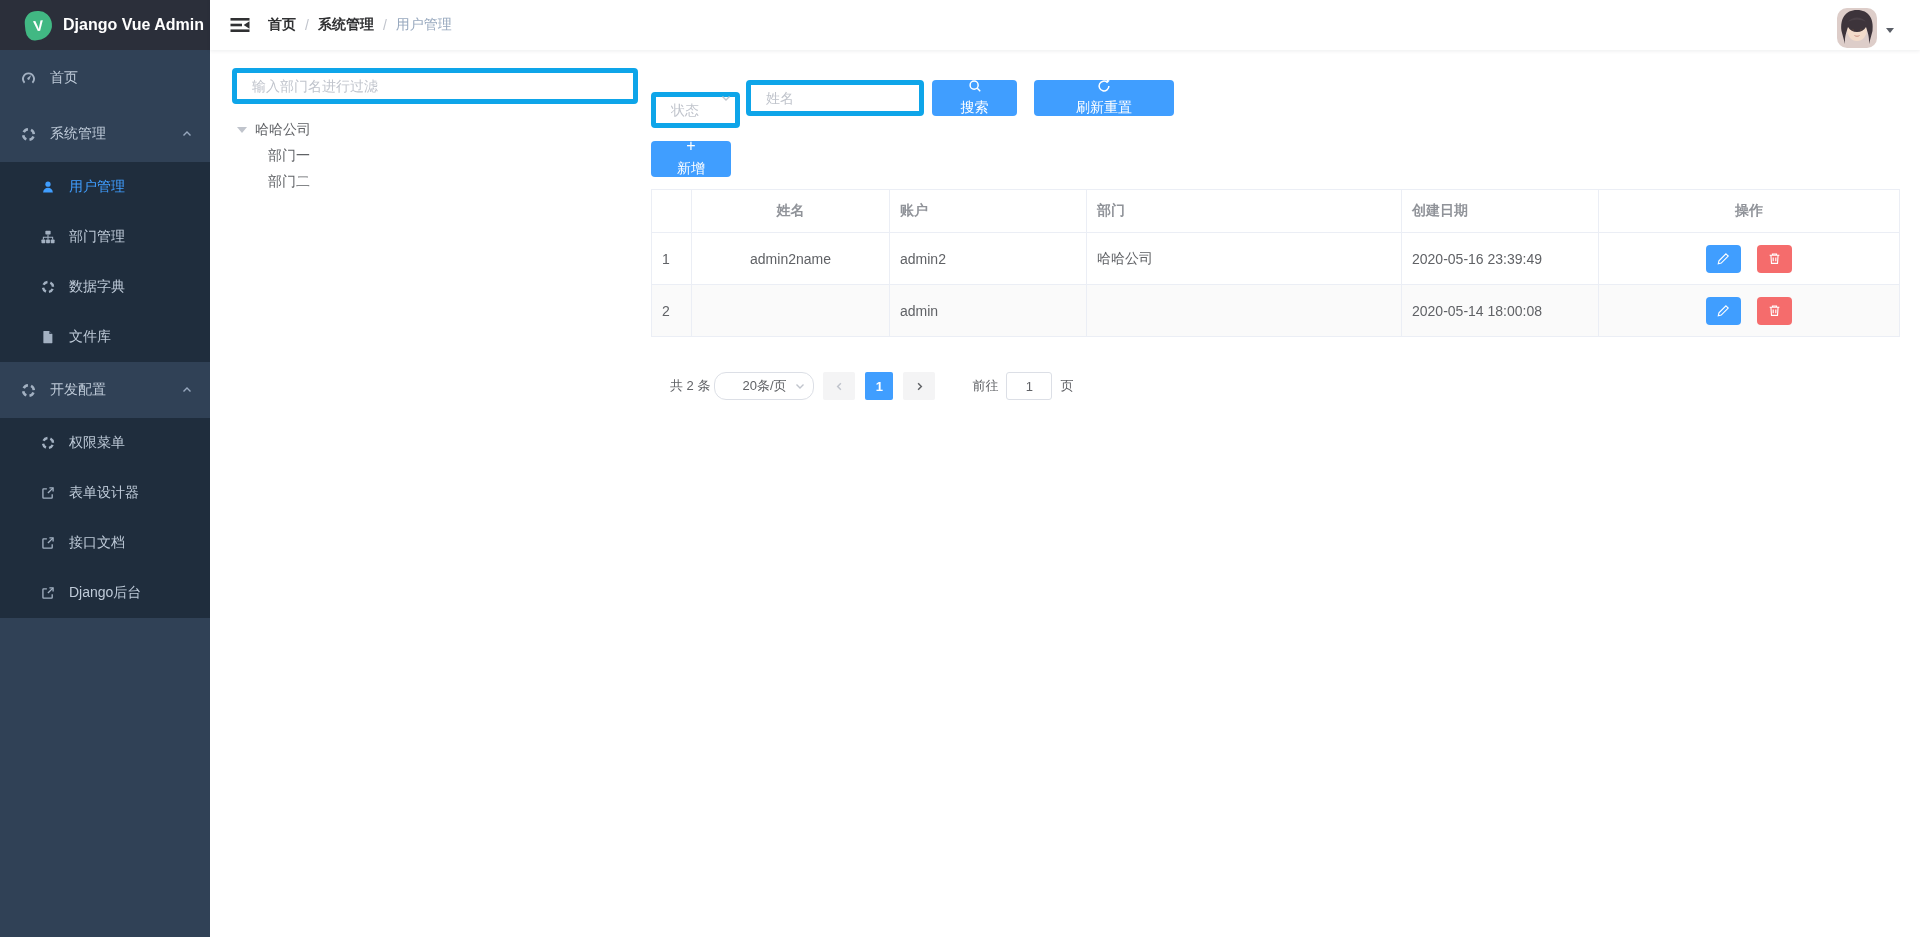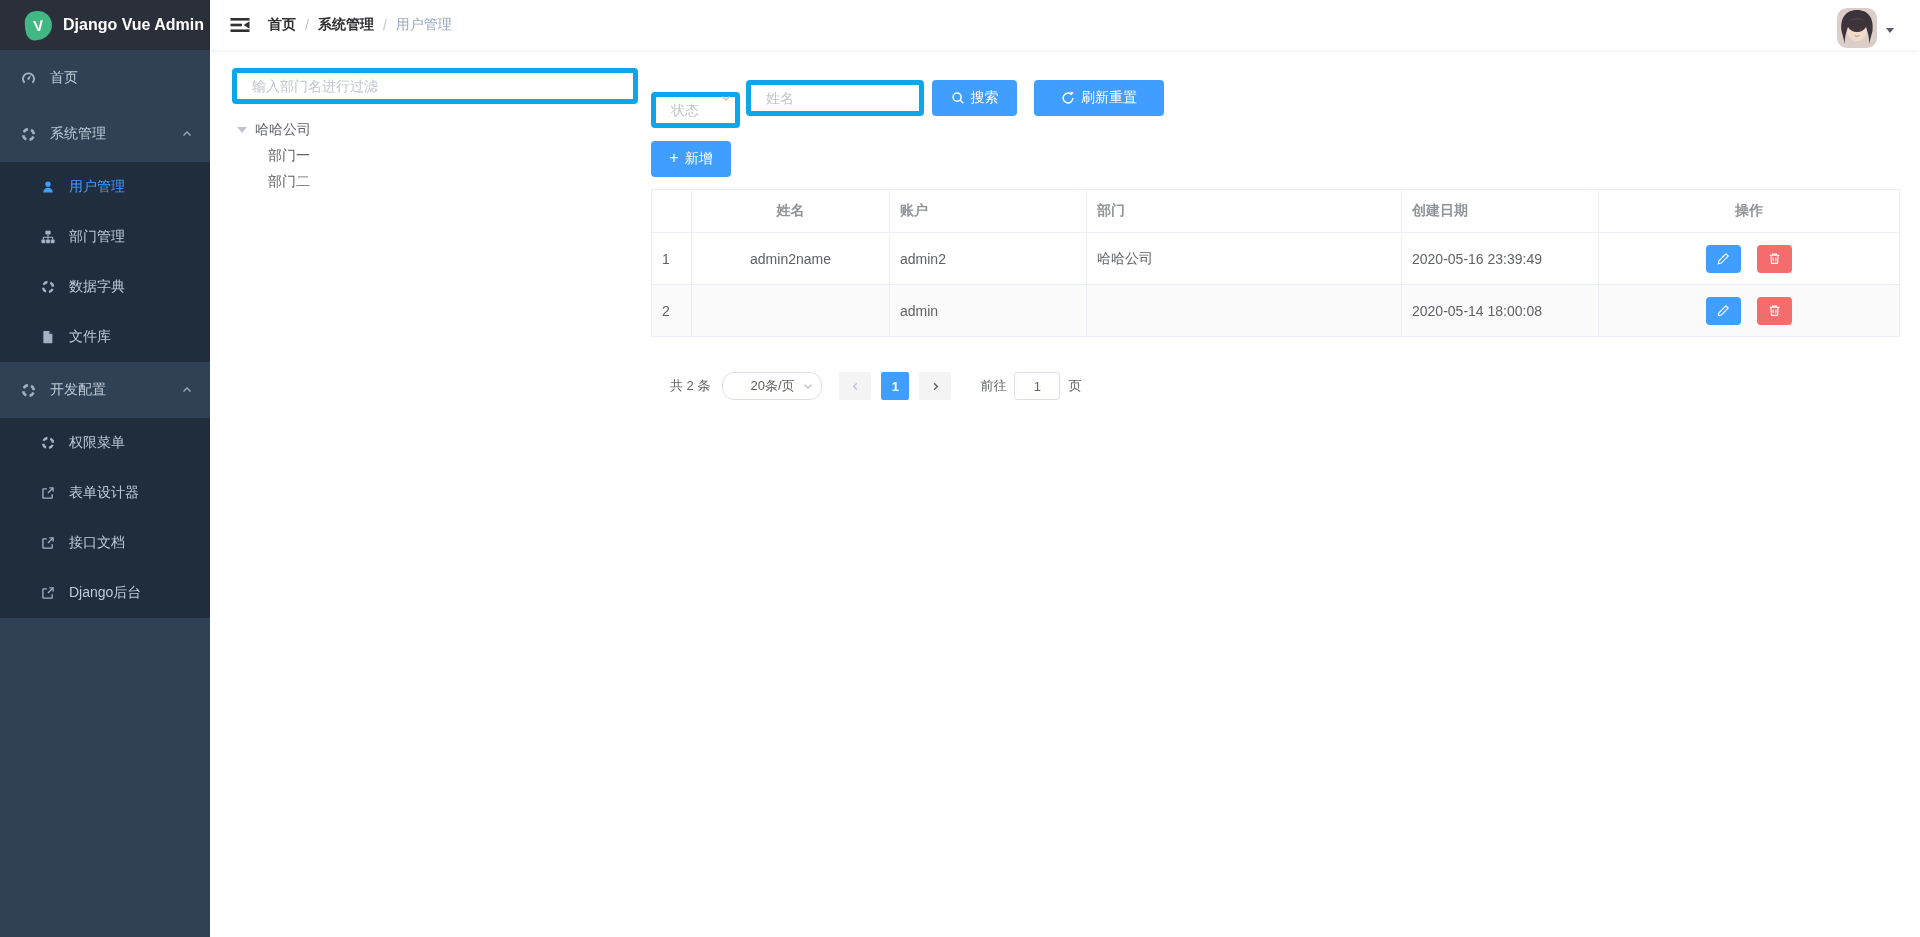--- a/index.html
+++ b/index.html
@@ -44,42 +44,42 @@
   .tree-node.root { padding-left:5px; }
   .caret-down { width:0; height:0; border-left:5px solid transparent; border-right:5px solid transparent; border-top:6px solid #c0c4cc; margin-right:8px; }
   .tree-node.child { padding-left:36px; }
 
   .right-panel { flex:1; min-width:0; }
   .filter-row { display:flex; align-items:center; }
   .el-select { position:relative; width:89px; margin-right:6px; }
   .el-select .txt-input { width:100%; padding-right:28px; cursor:pointer;margin-top:24px; }
   .select-chev { position:absolute; right:8px; top:50%; transform:translateY(-50%); display:inline-flex; pointer-events:none; }
   .name-input { width:178px; margin-right:8px; }
-  .btn { height:36px; border:none; border-radius:4px; background:#409EFF; color:#fff; font-size:14px; display:inline-flex; align-items:center; justify-content:center; gap:6px; cursor:pointer; font-family:inherit; }
+  .btn { height:36px; border:none; border-radius:4px; background:#409EFF; color:#fff; font-size:14px; display:inline-flex; align-items:center; justify-content:center; gap:6px; cursor:pointer; font-family:inherit;flex-direction:column; }
   .btn-search { width:85px; }
-  .btn-reset { width:130px; margin-left:17px; }
+  .btn-reset { width:140px; margin-left:17px; }
   .btn-add { width:80px; margin:13px 0 12px; }
   .plus-glyph { font-size:16px; font-weight:400; line-height:1; margin-top:-2px; }
 
   table.users { width:100%; border-collapse:collapse; font-size:14px; table-layout:fixed; }
   .users th { height:43px; color:#909399; font-weight:600; border:1px solid #ebeef5; padding:0 10px; text-align:left; background:#fff; }
   .users td { height:52px; color:#606266; border:1px solid #ebeef5; padding:0 10px; text-align:left; background:#fff; }
   .users tr.striped td { background:#FAFAFA; }
   .ta-c { text-align:center !important; }
   .action-btn { width:35px; height:28px; border:none; border-radius:4px; display:inline-flex; align-items:center; justify-content:center; color:#fff; cursor:pointer; vertical-align:middle; }
   .action-btn svg { width:13px; height:13px; }
   .action-edit { background:#409EFF; margin-right:12px; }
   .action-del { background:#F56C6C; }
 
   .pagination { margin-top:35px; padding-left:19px; display:flex; align-items:center; font-size:13px; color:#606266; }
-  .pg-select { width:100px; height:28px; border:1px solid #dcdfe6; border-radius:12px; display:flex; align-items:center; justify-content:center; margin:0 12px; cursor:pointer; position:relative; background:#fff; }
+  .pg-select { width:100px; height:28px; border:1px solid #dcdfe6; border-radius:12px; display:flex; align-items:center; justify-content:center; margin:0 4px; cursor:pointer; position:relative; background:#fff; }
   .pg-select .select-chev { right:7px; }
   .pg-btn { width:32px; height:28px; background:#f4f4f5; border:none; border-radius:2px; display:inline-flex; align-items:center; justify-content:center; margin:0 5px; cursor:pointer; }
   .pg-page { min-width:28px; height:28px; background:#409EFF; color:#fff; border:none; border-radius:2px; font-size:13px; font-weight:700; margin:0 5px; cursor:pointer; font-family:inherit; }
-  .pg-goto { margin-left:24px; }
+  .pg-goto { margin-left:32px; }
   .pg-input { width:46px; height:28px; border:1px solid #dcdfe6; border-radius:3px; text-align:center; margin:0 8px; font-size:13px; color:#606266; outline:none; font-family:inherit; }
 </style>
 </head>
 <body>
 
 <aside class="sidebar">
   <div class="logo-row">
     <span class="logo-blob">
         <span>V</span>
       </span>

